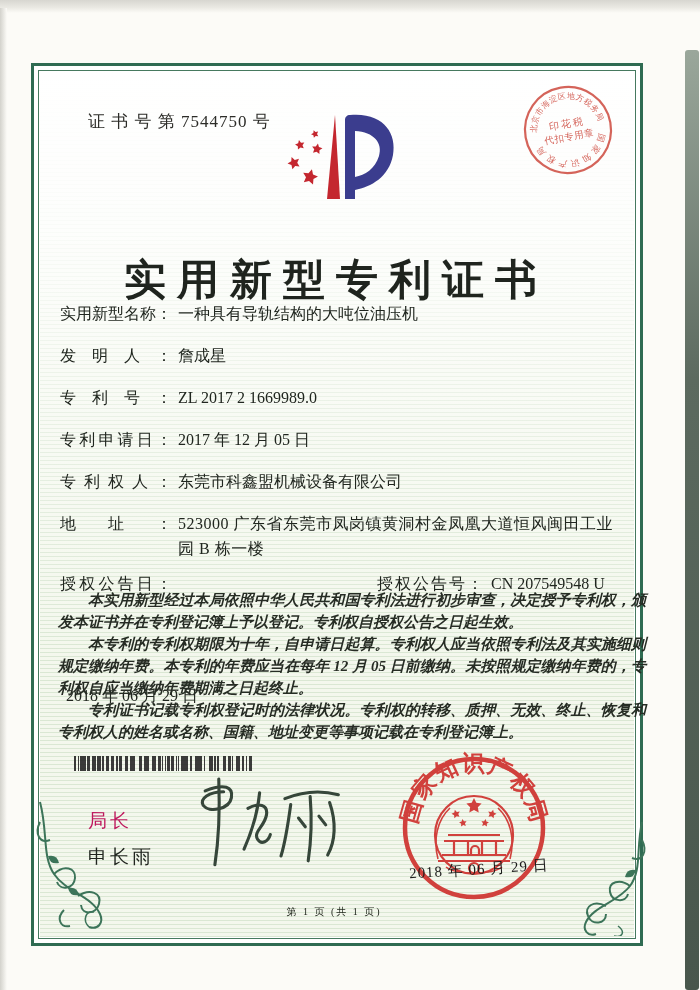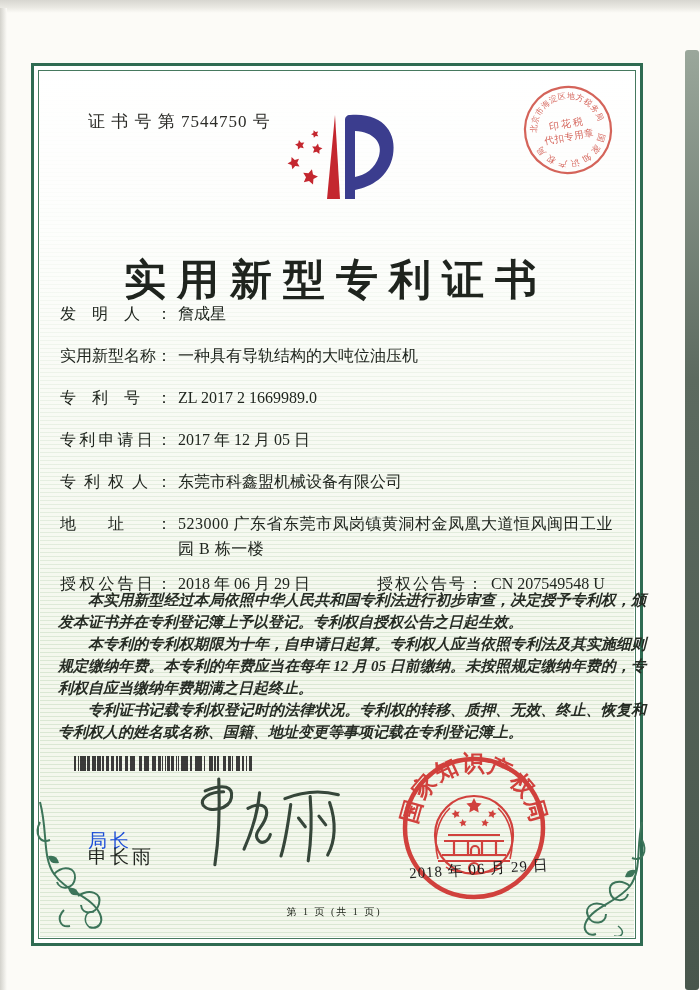--- a/index.html
+++ b/index.html
@@ -34,36 +34,36 @@
     font-size:42px; font-weight:bold; letter-spacing:11px; padding-left:4px;
     box-sizing:border-box; color:#1f241e;margin-top:48px; }
 
   .fields { left:60px; top:301px; width:562px; font-size:16px; line-height:26px; color:#20261f; }
   .field-row { display:flex; height:27px; margin-bottom:15px; position:relative; }
   .flabel { display:inline-block; width:112px; flex:0 0 112px;
     text-align:justify; text-align-last:justify; white-space:nowrap; }
   .fvalue { padding-left:6px; white-space:nowrap; }
   .row-address { height:auto; margin-bottom:0; }
   .row-address .fvalue { white-space:normal; max-width:452px; line-height:25px; letter-spacing:.5px; }
-  .row-gazette { margin-top:10px; }
+  .row-gazette { margin-top:10px;flex-direction:column; }
   .gazette-pair { position:absolute; left:276px; top:0; display:flex;margin-left:41px; }
   .gazette-pair .glabel { letter-spacing:2px; }
 
   .paragraphs { left:58px; top:589px; width:588px; font-size:15px; line-height:22px;
     text-align:justify; font-style:italic; color:#262c24;font-weight:bold; }
   .paragraphs p { margin:0; text-indent:2em; }
 
   .barcode { left:74px; top:756px; width:178px; height:15px; opacity:.85;
     background:
       repeating-linear-gradient(90deg,#1b1b1b 0 2px,transparent 2px 4px,#1b1b1b 4px 5px,transparent 5px 9px,#1b1b1b 9px 12px,transparent 12px 14px),
       repeating-linear-gradient(90deg,#1b1b1b 0 1px,transparent 1px 6px,#1b1b1b 6px 9px,transparent 9px 13px);
   }
 
   .signer-title { left:88px; top:808px; font-size:19px; letter-spacing:3px;
-    font-family:"Liberation Sans","DejaVu Sans",sans-serif; color:#1d4ed8;margin-top:20px; }
+    font-family:"Liberation Sans","DejaVu Sans",sans-serif; color:#be185d; }
   .signer-name  { left:88px; top:844px; font-size:19px; letter-spacing:3px;
     font-family:Liberation Mono, monospace; color:#20251f; }
   .signature { left:176px; top:770px; z-index:3; }
 
   .seal { left:384px; top:738px; z-index:3; opacity:.93; }
   .seal-date { left:409px; top:860px; z-index:4; font-size:15px; letter-spacing:1px;
     color:#1b1b1b; transform:rotate(-3.5deg); white-space:nowrap; }
 
   .tax-stamp { left:519px; top:81px; z-index:3; opacity:.88; }
 
@@ -118,26 +118,26 @@
       </text>
       <text x="49" y="46" font-size="10" letter-spacing="2" text-anchor="middle">印花税</text>
       <text x="49" y="59" font-size="9.5" letter-spacing="0.5" text-anchor="middle">代扣专用章</text>
     </g>
   </svg>
 
   <div class="abs title">实用新型专利证书</div>
 
   <div class="abs fields">
     <div class="field-row">
+      <span class="flabel">实用新型名称：</span>
+      <span class="fvalue">一种具有导轨结构的大吨位油压机</span>
+    </div>
+    <div class="field-row">
       <span class="flabel">发明人：</span>
       <span class="fvalue">詹成星</span>
-    </div>
-    <div class="field-row">
-      <span class="flabel">实用新型名称：</span>
-      <span class="fvalue">一种具有导轨结构的大吨位油压机</span>
     </div>
     <div class="field-row">
       <span class="flabel">专利号：</span>
       <span class="fvalue">ZL 2017 2 1669989.0</span>
     </div>
     <div class="field-row">
       <span class="flabel">专利申请日：</span>
       <span class="fvalue">2017 年 12 月 05 日</span>
     </div>
     <div class="field-row">

